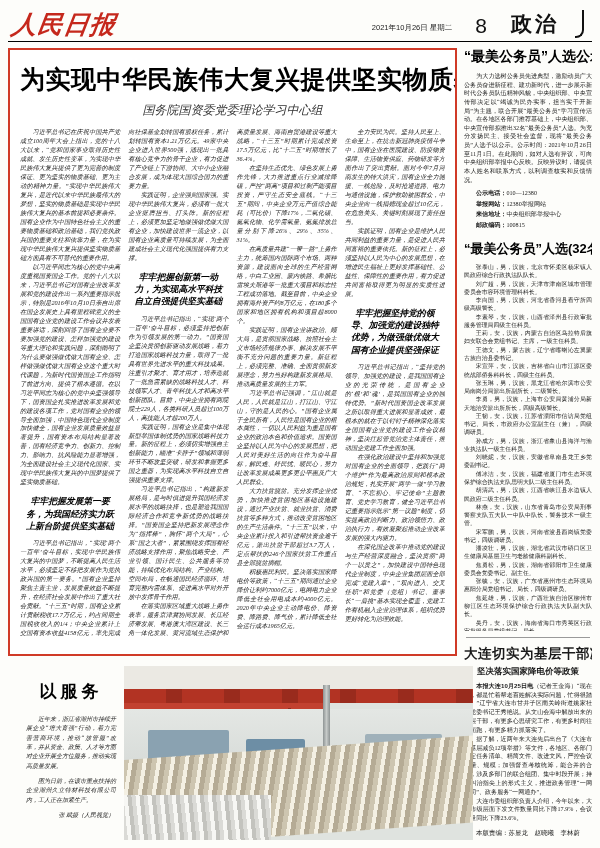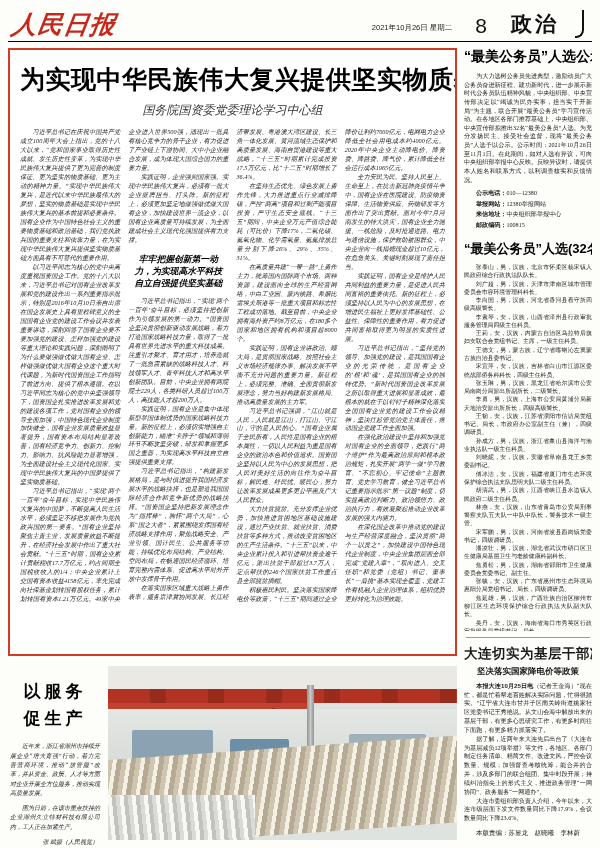--- a/index.html
+++ b/index.html
@@ -61,21 +61,21 @@
   .entry{margin:0;text-indent:2em;}
   .rc-divider{border:none;border-top:1px solid #999;margin:6px 2px;}
   .dal-title{font-family:"Liberation Serif",serif;font-weight:900;font-size:13.5px;
     text-align:center;margin:1px 0 3px;letter-spacing:0.5px;white-space:nowrap;}
   .dal-sub{font-family:"Liberation Sans",sans-serif;font-weight:bold;font-size:8.5px;
     text-align:center;margin:0 0 4px;}
   .dal-p{font-size:6.1px;line-height:1.45;text-align:justify;text-indent:2em;margin:0;}
   .dal-lead{font-weight:bold;font-family:"Liberation Sans",sans-serif;}
   .editors{font-size:6.5px;font-family:"Liberation Sans",sans-serif;text-align:center;margin:6px 0 2px;}
   
-  .photo-feature{position:absolute;left:8px;top:664px;width:449px;height:178px;}
+  .photo-feature{position:absolute;left:24px;top:664px;width:449px;height:178px;}
   .pf-text{position:absolute;left:0;top:0;width:97px;height:100%;box-sizing:border-box;padding:14px 5px 0 2px;}
   .pf-title{font-family:"Liberation Serif",serif;font-weight:900;font-size:17px;
     line-height:1.6;letter-spacing:4px;text-align:center;color:#000;}
   .pf-caption{margin-top:10px;font-size:6px;line-height:1.55;font-style:italic;
     text-align:justify;text-indent:2em;color:#222;}
   .pf-credit{margin-top:3px;font-size:6px;font-style:italic;text-align:right;padding-right:2px;}
   .photo{position:absolute;left:100px;top:2px;width:349px;height:174px;overflow:hidden;background:#dfe3df;}
   .photo div{position:absolute;}
   .ph-ceiling{left:0;top:0;width:100%;height:15%;background:#ebe9e3;}
   .ph-beam{left:0;top:13%;width:100%;height:8%;
@@ -105,35 +105,37 @@
 </div>
 <div class="hdr-rule"></div>
 
 <div class="main-box">
   <h1 class="headline">为实现中华民族伟大复兴提供坚实物质基础</h1>
   <div class="byline">国务院国资委党委理论学习中心组</div>
   <div class="article-cols">
 
   <div class="blk blk-p">习近平总书记在庆祝中国共产党成立100周年大会上指出，党的十八大以来，“党和国家事业取得历史性成就、发生历史性变革，为实现中华民族伟大复兴提供了更为完善的制度保证、更为坚实的物质基础、更为主动的精神力量。”实现中华民族伟大复兴，是近代以来中华民族最伟大的梦想，坚实的物质基础是实现中华民族伟大复兴的基本前提和必要条件。国有企业作为中国特色社会主义的重要物质基础和政治基础，我们党执政兴国的重要支柱和依靠力量，在为实现中华民族伟大复兴提供坚实物质基础方面具有不可替代的重要作用。</div>
       <div class="blk blk-p">以习近平同志为核心的党中央高度重视国资国企工作。党的十八大以来，习近平总书记对国有企业改革发展和党的建设作出一系列重要指示批示，特别是2016年10月10日亲自出席在国企发展史上具有里程碑意义的全国国有企业党的建设工作会议并发表重要讲话，深刻回答了国有企业要不要加强党的建设、怎样加强党的建设等重大理论和实践问题，深刻阐明了为什么要做强做优做大国有企业、怎样做强做优做大国有企业这个重大时代课题，为新时代国资国企工作指明了前进方向、提供了根本遵循。在以习近平同志为核心的党中央坚强领导下，国资国企扎实推进改革发展和党的建设各项工作，党对国有企业的领导全面加强，中国特色现代企业制度加快健全，国有企业发展质量效益显著提升，国有资本布局结构显著改善，国有经济竞争力、创新力、控制力、影响力、抗风险能力显著增强，为全面建设社会主义现代化国家、实现中华民族伟大复兴的中国梦提供了坚实物质基础。</div>
+      <div class="blk blk-h">牢牢把握发展第一要务，为我国经济实力跃上新台阶提供坚实基础</div>
       <div class="blk blk-p">习近平总书记指出，“实现‘两个一百年’奋斗目标，实现中华民族伟大复兴的中国梦，不断提高人民生活水平，必须坚定不移把发展作为党执政兴国的第一要务。”国有企业坚持聚焦主责主业，发展质量效益不断提升，在经济社会发展中作出了重大社会贡献。“十三五”时期，国有企业累计贡献税收17.7万亿元，约占同期全国税收收入的1/4；中央企业累计上交国有资本收益4158亿元，率先完成向社保基金划转国有股权任务，累计划转国有资本1.21万亿元。49家中央企业进入世界500强，涌现出一批具有核心竞争力的骨干企业，有力促进了产业链上下游协同、大中小企业融合发展，成为体现大国综合国力的重要力量。</div>
       <div class="blk blk-p">实践证明，企业强则国家强。实现中华民族伟大复兴，必须有一批大企业挺膺担当、打头阵。新的征程上，必须更加坚定地做强做优做大国有企业，加快建设世界一流企业，以国有企业高质量可持续发展，为全面建成社会主义现代化强国提供有力支撑。</div>
       <div class="blk blk-h">牢牢把握创新第一动力，为实现高水平科技自立自强提供坚实基础</div>
       <div class="blk blk-p">习近平总书记指出，“实现‘两个一百年’奋斗目标，必须坚持把创新作为引领发展的第一动力。”国资国企坚决贯彻创新驱动发展战略，着力打造国家战略科技力量，取得了一批具有世界先进水平的重大科技成果。注重引才聚才、育才用才，培养造就了一批急需紧缺的战略科技人才、科技领军人才、青年科技人才和高水平创新团队。目前，中央企业拥有两院院士229人，各类科研人员超过100万人，高技能人才超200万人。</div>
       <div class="blk blk-p">实践证明，国有企业是集中体现新型举国体制优势的国家战略科技力量。新的征程上，必须切实增强自主创新能力，瞄准“卡脖子”领域和薄弱环节不断攻坚突破，研发和掌握更多国之重器，为实现高水平科技自立自强提供重要支撑。</div>
       <div class="blk blk-p">习近平总书记指出，“构建新发展格局，是与时俱进提升我国经济发展水平的战略抉择，也是塑造我国国际经济合作和竞争新优势的战略抉择。”国资国企坚持把新发展理念作为“指挥棒”，胸怀“两个大局”，心系“国之大者”，紧紧围绕发挥国有经济战略支撑作用，聚焦战略安全、产业引领、国计民生、公共服务等功能，持续优化布局结构、产业结构、空间布局，在畅通国民经济循环、培育完整内需体系、促进高水平对外开放中发挥骨干作用。</div>
       <div class="blk blk-p">在落实国家区域重大战略上勇作表率，服务京津冀协同发展、长江经济带发展、粤港澳大湾区建设、长三角一体化发展、黄河流域生态保护和高质量发展、海南自贸港建设等重大战略，“十三五”时期累计完成投资17.5万亿元，比“十二五”时期增长了36.4%。</div>
       <div class="blk blk-p">在坚持生态优先、绿色发展上勇作先锋，大力推进重点行业减排降碳，严控“两高”项目和过剩产能项目投资，严守生态安全底线。“十三五”期间，中央企业万元产值综合能耗（可比价）下降17%，二氧化碳、氮氧化物、化学需氧量、氨氮排放总量分别下降26%、29%、35%、31%。</div>
       <div class="blk blk-p">在高质量共建“一带一路”上勇作主力，统筹国内国际两个市场、两种资源，建设面向全球的生产经营网络，中白工业园、蒙内铁路、希腊比雷埃夫斯港等一批重大项目和标志性工程成功落地。截至目前，中央企业拥有海外资产约8万亿元，在180多个国家和地区拥有机构和项目超8000个。</div>
       <div class="blk blk-p">实践证明，国有企业讲政治、顾大局，是贯彻国家战略、按照社会主义市场经济规律办事、解决发展不平衡不充分问题的重要力量。新征程上，必须完整、准确、全面贯彻新发展理念，努力当好构建新发展格局、推动高质量发展的主力军。</div>
       <div class="blk blk-p">习近平总书记强调，“江山就是人民，人民就是江山，打江山、守江山，守的是人民的心。”国有企业属于全民所有，人民性是国有企业的根本属性，一切以人民利益为重是国有企业的政治本色和价值追求。国资国企坚持以人民为中心的发展思想，把人民对美好生活的向往作为奋斗目标，解民难、纾民忧、暖民心，努力让改革发展成果更多更公平惠及广大人民群众。</div>
       <div class="blk blk-p">大力扶贫脱贫。充分发挥企业优势，加快推进贫困地区基础设施建设，通过产业扶贫、就业扶贫、消费扶贫等多种方式，推动改变贫困地区的生产生活条件。“十三五”以来，中央企业累计投入和引进帮扶资金逾千亿元，派出扶贫干部超过3.7万人，定点帮扶的246个国家扶贫工作重点县全部脱贫摘帽。</div>
       <div class="blk blk-p">积极惠民利民。坚决落实国家降电价等政策，“十三五”期间通过企业降价让利约7000亿元，电网电力企业降低全社会用电成本约4000亿元。2020年中央企业主动降电价、降资费、降路费、降气价，累计降低全社会运行成本1965亿元。</div>
       <div class="blk blk-p">全力安民为民。坚持人民至上、生命至上，在抗击新冠肺炎疫情斗争中，国有企业在医院建设、防疫物资保障、生活物资供应、药物研发等方面作出了突出贡献。面对今年7月河南发生的特大洪灾，国有企业全力驰援、一线抢险，及时抢通道路、电力与通信设施，保护救助被困群众，中央企业向一线捐赠现金超过10亿元，在危急关头、关键时刻展现了责任担当。</div>
       <div class="blk blk-p">实践证明，国有企业是维护人民共同利益的重要力量，是促进人民共同富裕的重要依托。新的征程上，必须坚持以人民为中心的发展思想，在增进民生福祉上更好发挥基础性、公益性、保障性的重要作用，有力促进共同富裕取得更为明显的实质性进展。</div>
+      <div class="blk blk-h">牢牢把握坚持党的领导、加强党的建设独特优势，为做强做优做大国有企业提供坚强保证</div>
       <div class="blk blk-p">习近平总书记指出，“坚持党的领导、加强党的建设，是我国国有企业的光荣传统，是国有企业的‘根’和‘魂’，是我国国有企业的独特优势。”新时代国资国企改革发展之所以取得重大进展和显著成效，最根本的就在于以钉钉子精神深化落实全国国有企业党的建设工作会议精神，坚决扛起管党治党主体责任，推动国企党建工作全面加强。</div>
       <div class="blk blk-p">在强化政治建设中坚持和加强党对国有企业的全面领导，把践行“两个维护”作为最高政治原则和根本政治规矩，扎实开展“两学一做”学习教育、“不忘初心、牢记使命”主题教育、党史学习教育，健全习近平总书记重要指示批示“第一议题”制度，切实提高政治判断力、政治领悟力、政治执行力，有效凝聚起推动企业改革发展的强大内驱力。</div>
       <div class="blk blk-p">在深化国企改革中推动党的建设与生产经营深度融合，坚决贯彻“两个一以贯之”，加快建设中国特色现代企业制度，中央企业集团层面全部完成“党建入章”，“双向进入、交叉任职”和党委（党组）书记、董事长“一肩挑”基本实现全覆盖，党建工作有机融入企业治理体系，组织优势更好转化为治理效能。</div>
     </div>
 </div>
 
 <div class="right-col">
   <div class="ann-title">“最美公务员”人选公示</div>
   <p class="small-body indent">为大力选树公务员先进典型，激励动员广大公务员奋进新征程、建功新时代，进一步展示新时代公务员队伍精神风貌，中央组织部、中央宣传部决定以“竭诚为民办实事，担当实干开新局”为主题，联合开展“最美公务员”学习宣传活动。在各地区各部门推荐基础上，中央组织部、中央宣传部拟推出32名“最美公务员”人选。为充分发扬民主、接受社会监督，现将“最美公务员”人选予以公示。公示时间：2021年10月26日至11月1日。在此期间，如对人选有异议，可向中央组织部举报中心反映。反映异议时，请提供本人姓名和联系方式，以利调查核实和反馈情况。</p>
   <div class="contacts">
@@ -181,21 +183,20 @@
   <p class="dal-p">据了解，近两年来大连先后出台了《大连市为基层减负12项举措》等文件，各地区、各部门制定任务清单、精简文件、改进文风，严控会议数量、规模；加强督查考核统筹，能合并的合并，涉及多部门的联合组团、集中时段开展；持续纠治指尖上的形式主义，推进政务管理“一网协同”、政务服务“一网通办”。</p>
   <p class="dal-p">大连市委组织部负责人介绍，今年以来，大连市级层面下发文件数量同比下降17.9%，会议数量同比下降23.6%。</p>
 
   <div class="editors">本版责编：苏显龙　赵晓曦　李林蔚</div>
 </div>
 
 <div class="photo-feature">
   <div class="pf-text">
     <div class="pf-title">
       <div>以服务</div>
-      <div>促生产</div>
     </div>
     <p class="pf-caption">近年来，浙江省湖州市持续开展企业“培大育强”行动，着力完善营商环境，推动“放管服”改革，并从资金、政策、人才等方面对企业开展全方位服务，推动实现高质量发展。</p>
     <p class="pf-caption" style="margin-top:2px;">图为日前，在该市重点扶持的企业湖州久立特材科技有限公司内，工人正在加紧生产。</p>
     <div class="pf-credit">张 斌摄（人民视觉）</div>
   </div>
   <div class="photo">
     <div class="ph-ceiling"></div>
     <div class="ph-beam"></div>
     <div class="ph-beam2"></div>
     <div class="ph-hook"></div>

